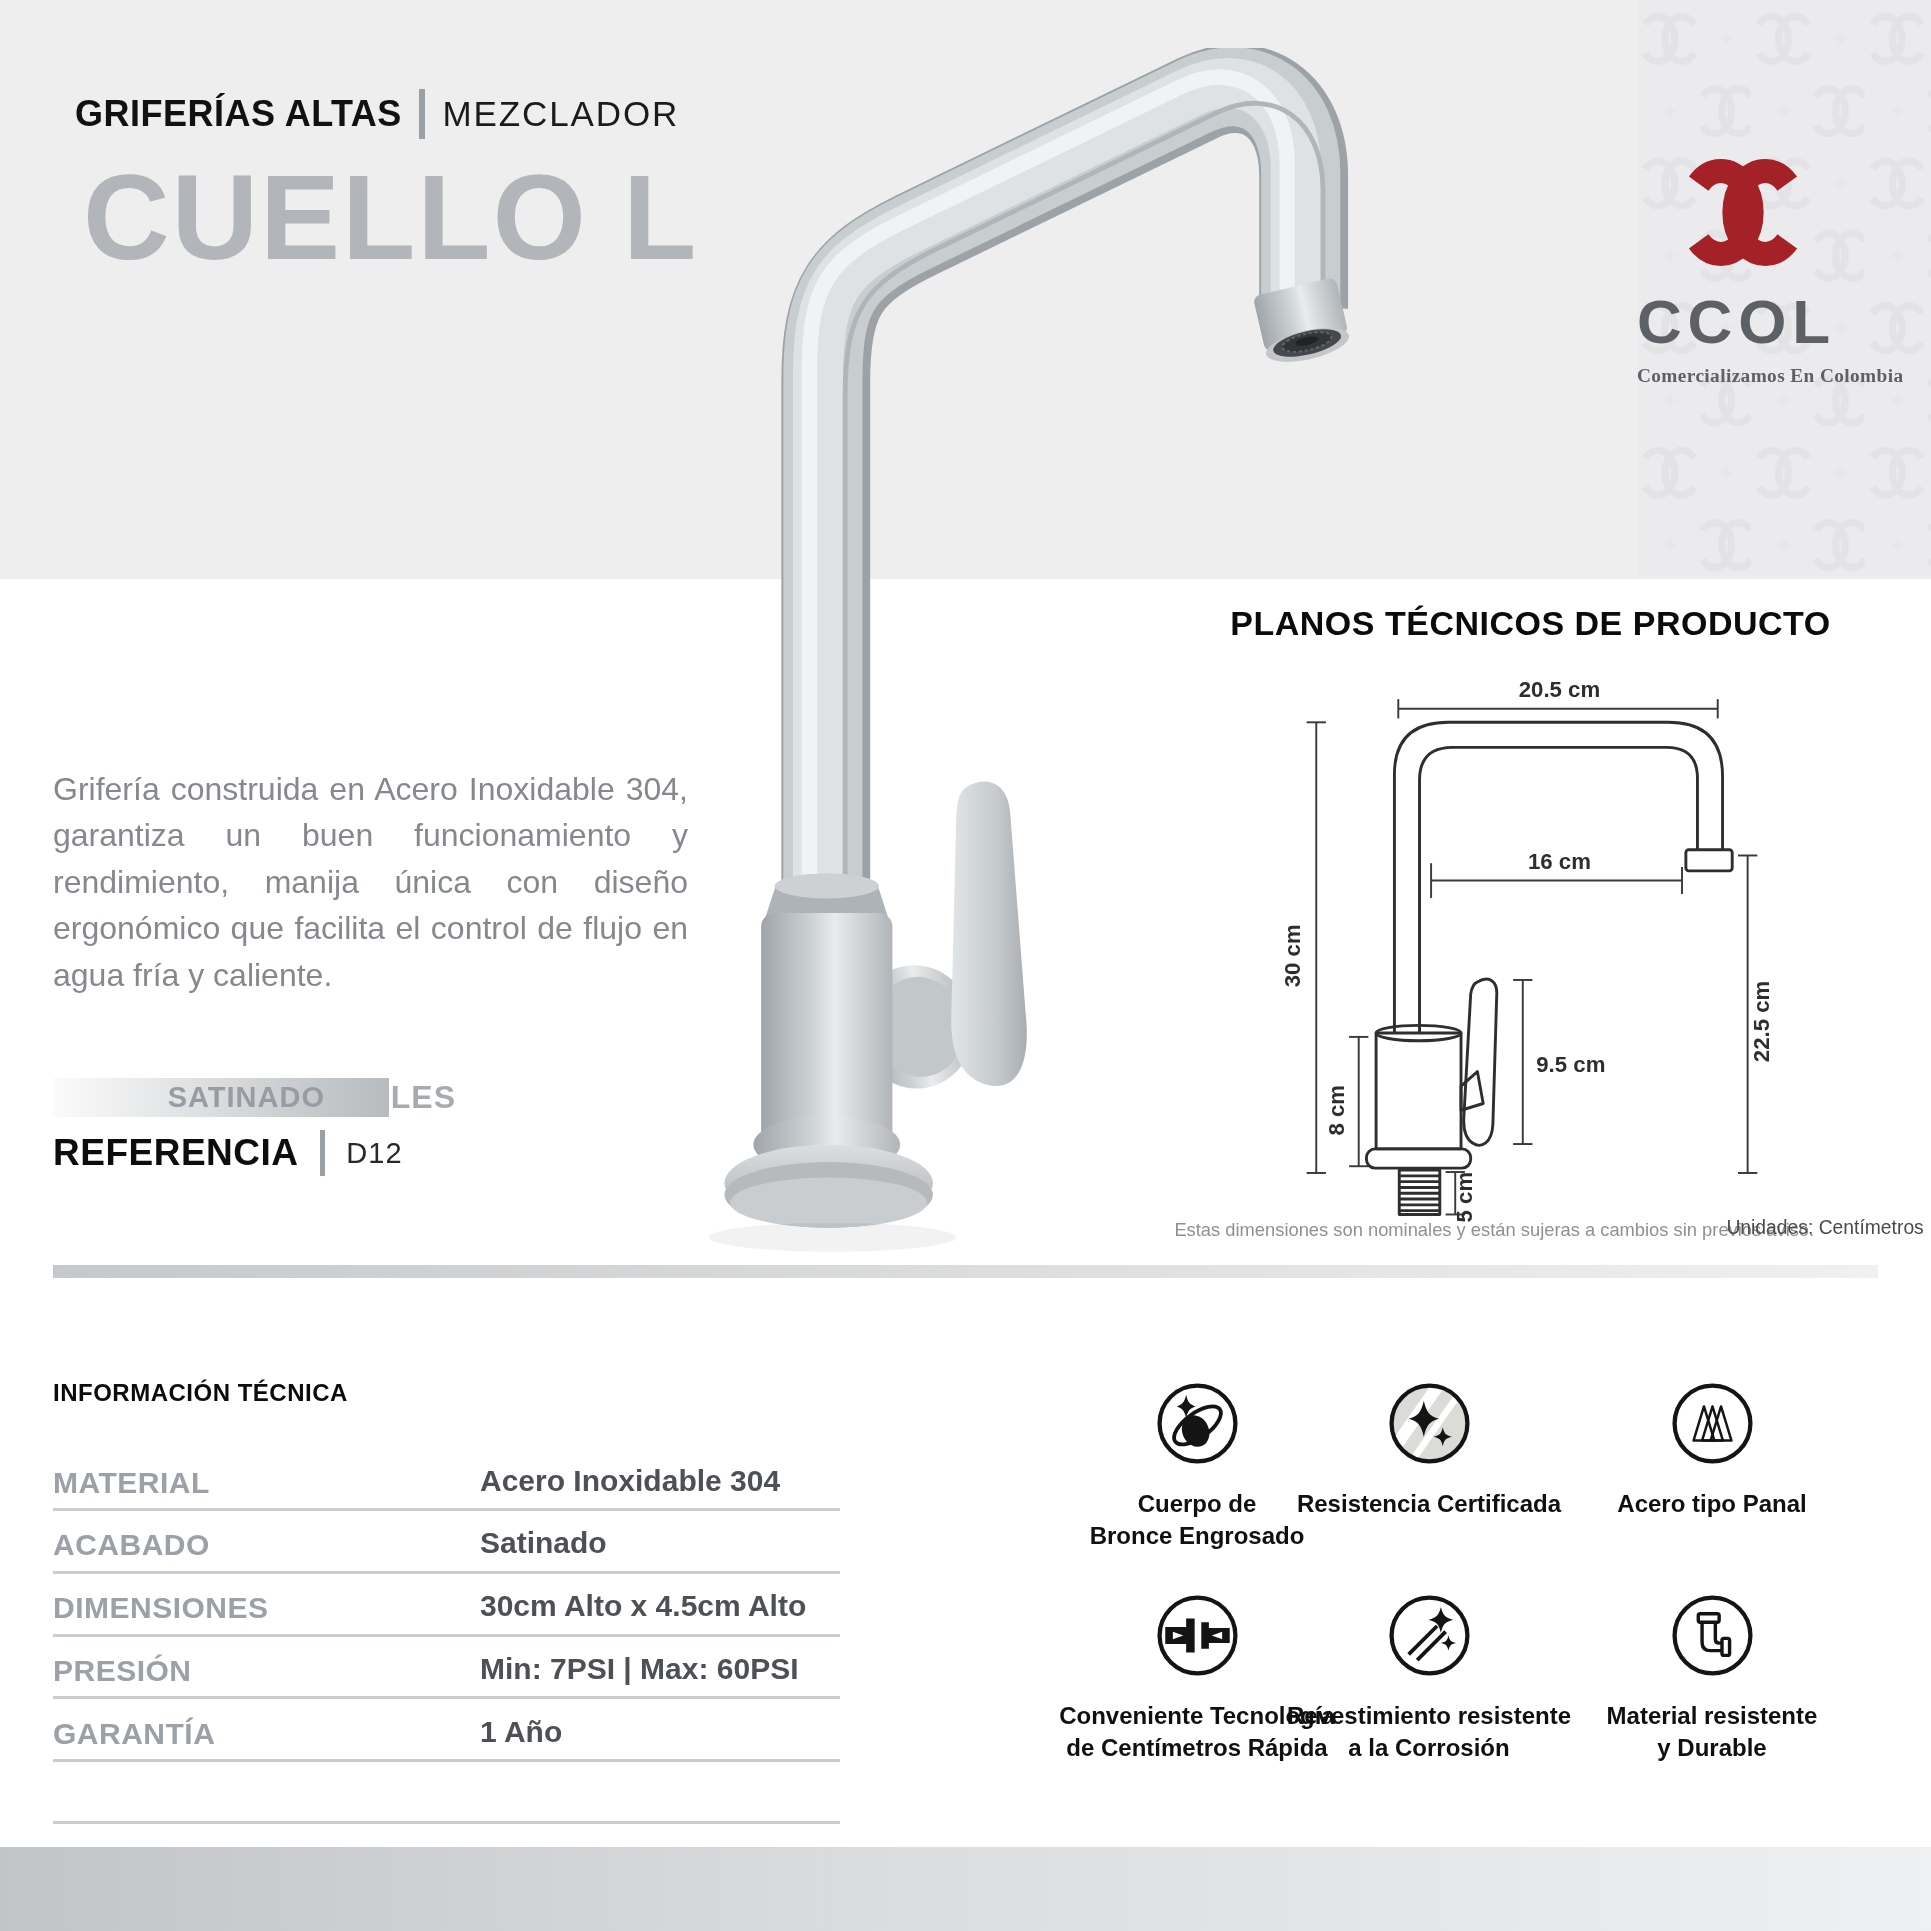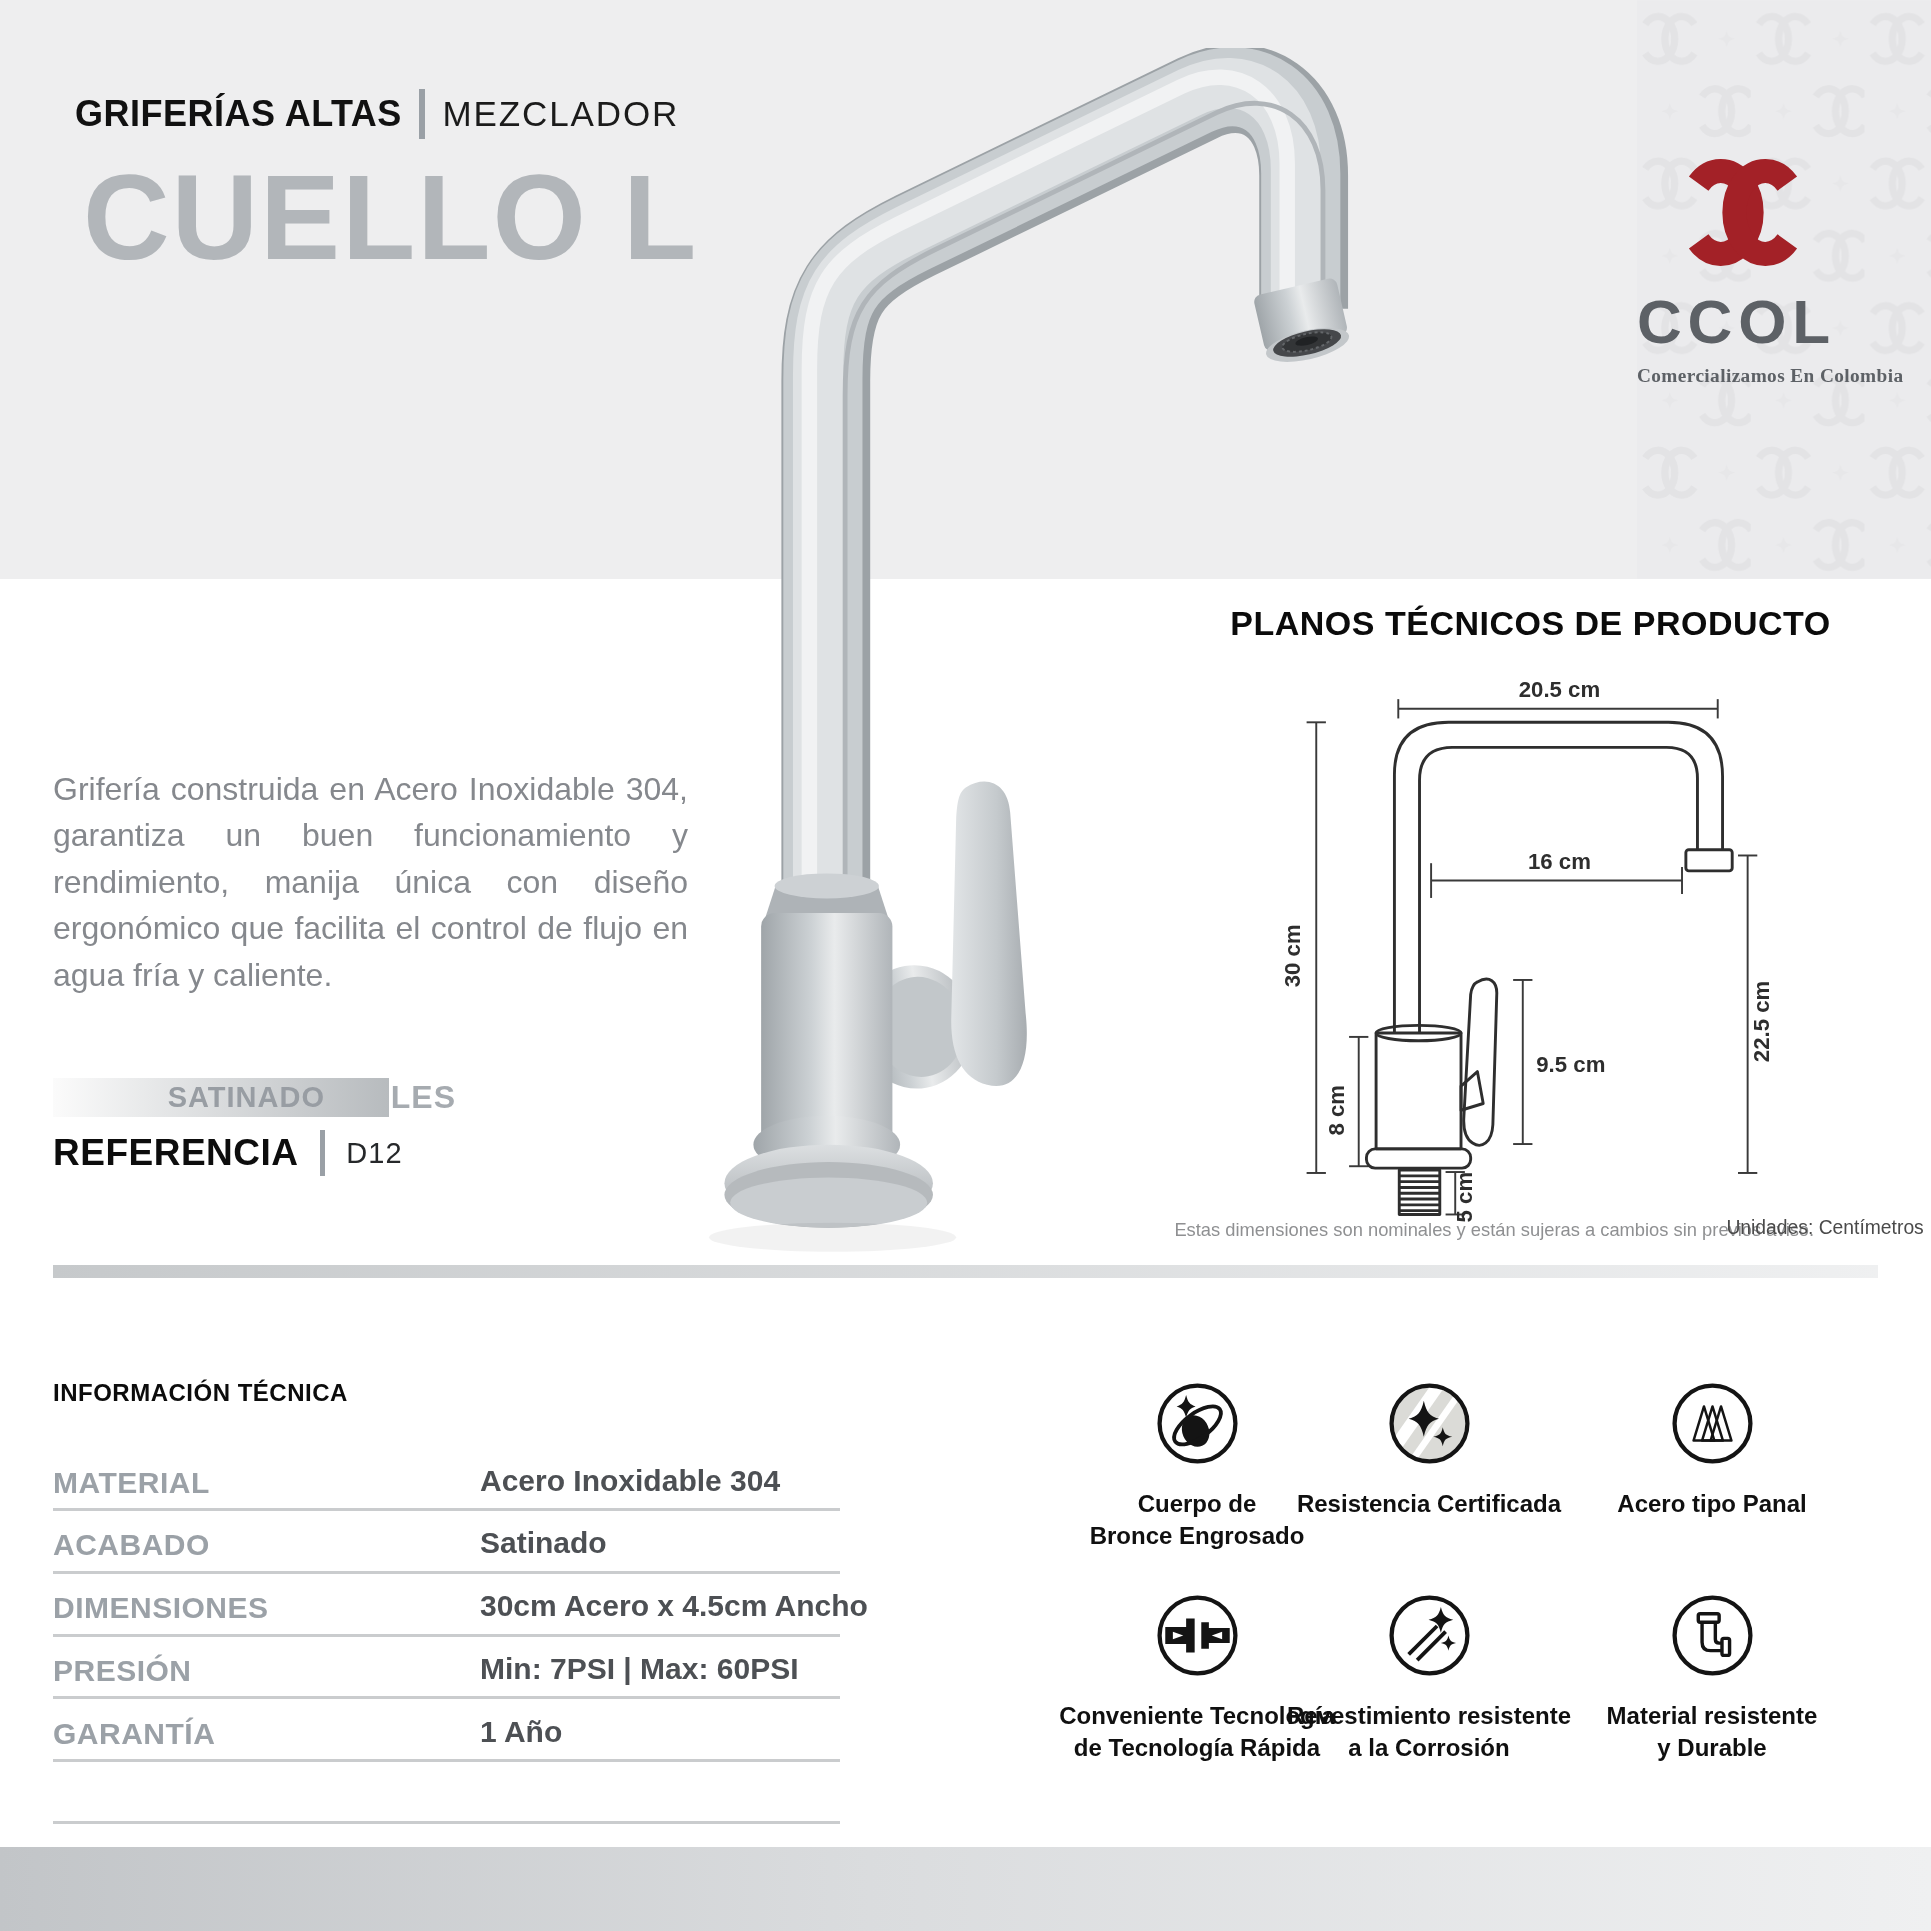--- a/index.html
+++ b/index.html
@@ -229,21 +229,21 @@
     <div class="val" style="top:1464px">Acero Inoxidable 304</div>
   </div>
   <div class="tline abs" style="top:1508px"></div>
   <div class="trow">
     <div class="lab" style="top:1528px">ACABADO</div>
     <div class="val" style="top:1526px">Satinado</div>
   </div>
   <div class="tline abs" style="top:1571px"></div>
   <div class="trow">
     <div class="lab" style="top:1591px">DIMENSIONES</div>
-    <div class="val" style="top:1589px">30cm Acero x 4.5cm Ancho</div>
+    <div class="val" style="top:1589px">30cm Alto x 4.5cm Alto</div>
   </div>
   <div class="tline abs" style="top:1634px"></div>
   <div class="trow">
     <div class="lab" style="top:1654px">PRESIÓN</div>
     <div class="val" style="top:1652px">Min: 7PSI  |  Max: 60PSI</div>
   </div>
   <div class="tline abs" style="top:1696px"></div>
   <div class="trow">
     <div class="lab" style="top:1717px">GARANTÍA</div>
     <div class="val" style="top:1715px">1 Año</div>
@@ -302,21 +302,21 @@
   <div class="feature" style="left:1033px;top:1590px;">
     <svg class="fico" width="91" height="91" viewBox="0 0 96 96">
       <circle cx="48" cy="48" r="40" fill="none" stroke="#141414" stroke-width="4.5"></circle>
       <path d="M14,39 L36,39 L36,30 L45,30 L45,66 L36,66 L36,57 L14,57 Z" fill="#141414"></path>
       <path d="M82,40 L60,40 L60,34 L52,34 L52,62 L60,62 L60,56 L82,56 Z" fill="#141414"></path>
       <path d="M22,44 L33,48 L22,52 Z" fill="#ffffff"></path>
       <path d="M74,44 L63,48 L74,52 Z" fill="#ffffff"></path>
     </svg>
     <div class="flabel">
       <div>Conveniente Tecnología</div>
-        <div>de Tecnología Rápida</div>
+        <div>de Centímetros Rápida</div>
     </div>
   </div>
   <div class="feature" style="left:1265px;top:1590px;">
     <svg class="fico" width="91" height="91" viewBox="0 0 96 96">
       <circle cx="48" cy="48" r="40" fill="none" stroke="#141414" stroke-width="4.5"></circle>
       <line x1="26" y1="68" x2="56" y2="38" stroke="#141414" stroke-width="4"></line>
       <line x1="35" y1="74" x2="65" y2="44" stroke="#141414" stroke-width="4"></line>
       <path d="M60,18 C62.4,27 64.5,29 73,31.5 C64.5,34 62.4,36 60,45 C57.6,36 55.5,34 47,31.5 C55.5,29 57.6,27 60,18 Z" fill="#141414"></path>
       <path d="M68,48 C69.4,53.5 70.5,54.6 76,56 C70.5,57.4 69.4,58.5 68,64 C66.6,58.5 65.5,57.4 60,56 C65.5,54.6 66.6,53.5 68,48 Z" fill="#141414"></path>
     </svg>

